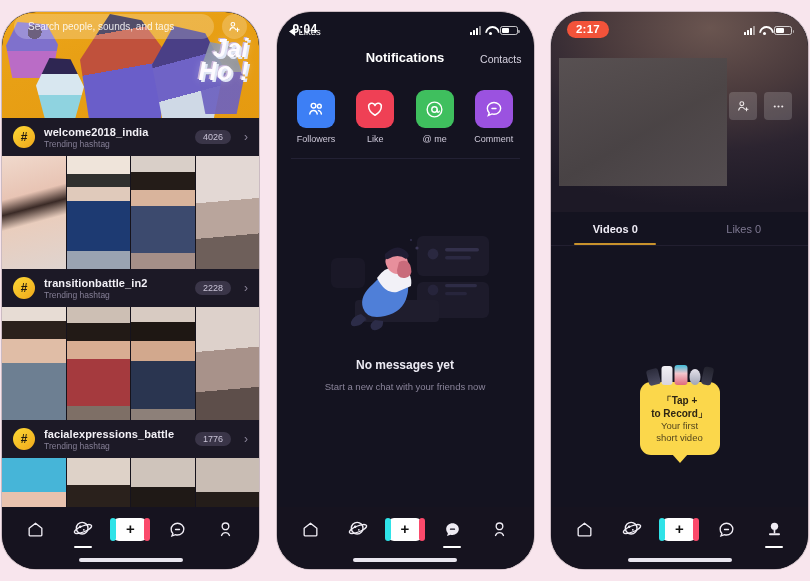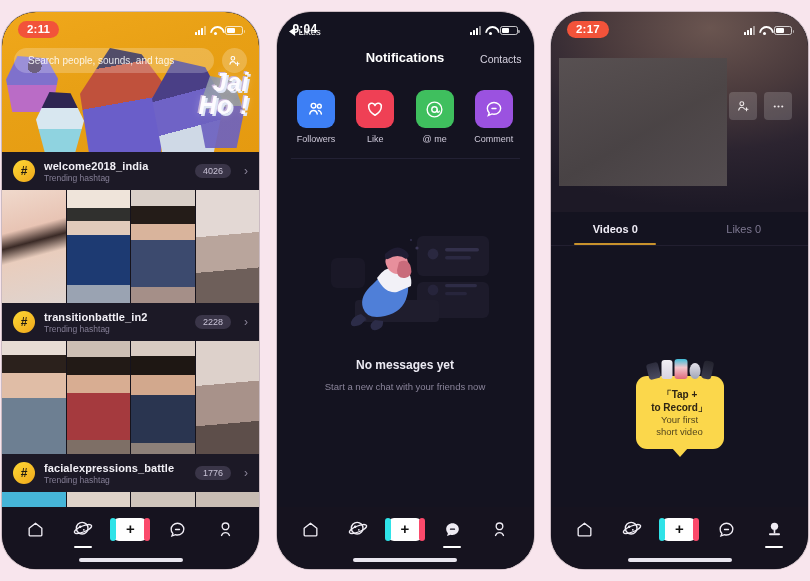--- a/index.html
+++ b/index.html
@@ -234,21 +234,21 @@
     font-size:11px; color:#7e7891; position:relative;
   }
   .ptab.active { color:#f0edf6; font-weight:bold;text-align:right; }
   .ptab.active::after {
     content:""; position:absolute; bottom:0; left:50%; transform:translateX(-50%);
     width:82px; height:2.5px; background:#c8922c; border-radius:2px;
   }
   .profbody { flex:1; position:relative; background:#141320; }
   .tooltip {
     position:absolute; left:50%; transform:translateX(-50%);
-    bottom:58px; width:88px;
+    bottom:52px; width:80px;
     background:#fbd74b; border-radius:11px;
     padding:12px 6px 10px; text-align:center;
     color:#2e2513; font-size:9.5px; line-height:1.32; font-weight:bold;
   }
   .tooltip .lead { font-size:10px; }
   .tooltip .sub { font-weight:normal; opacity:.82; }
   .tooltip::after {
     content:""; position:absolute; left:50%; bottom:-8px; transform:translateX(-50%);
     border-left:8px solid transparent; border-right:8px solid transparent;
     border-top:9px solid #fbd74b;
@@ -293,35 +293,20 @@
   .homebar i { display:block; width:104px; height:3.5px; background:#e9e6ef; border-radius:3px; }
 </style>
 </head>
 <body>
 
 <div class="stage">
 
   <div class="phone" id="phone1">
     <div class="screen">
 
-      <div class="statusbar">
-        <div class="clock pill">2:11</div>
-        <div class="statusicons">
-          <span class="sig">
-              <i></i>
-              <i></i>
-              <i></i>
-              <i></i>
-            </span>
-          <span class="wifi"></span>
-          <span class="batt">
-              <b></b>
-            </span>
-        </div>
-      </div>
 
       <div class="hero">
         <div class="hero-figs">
           <span class="fig a"></span>
             <span class="fig b"></span>
             <span class="fig c"></span>
           <span class="fig d"></span>
             <span class="fig e"></span>
         </div>
         <div class="hero-title">

